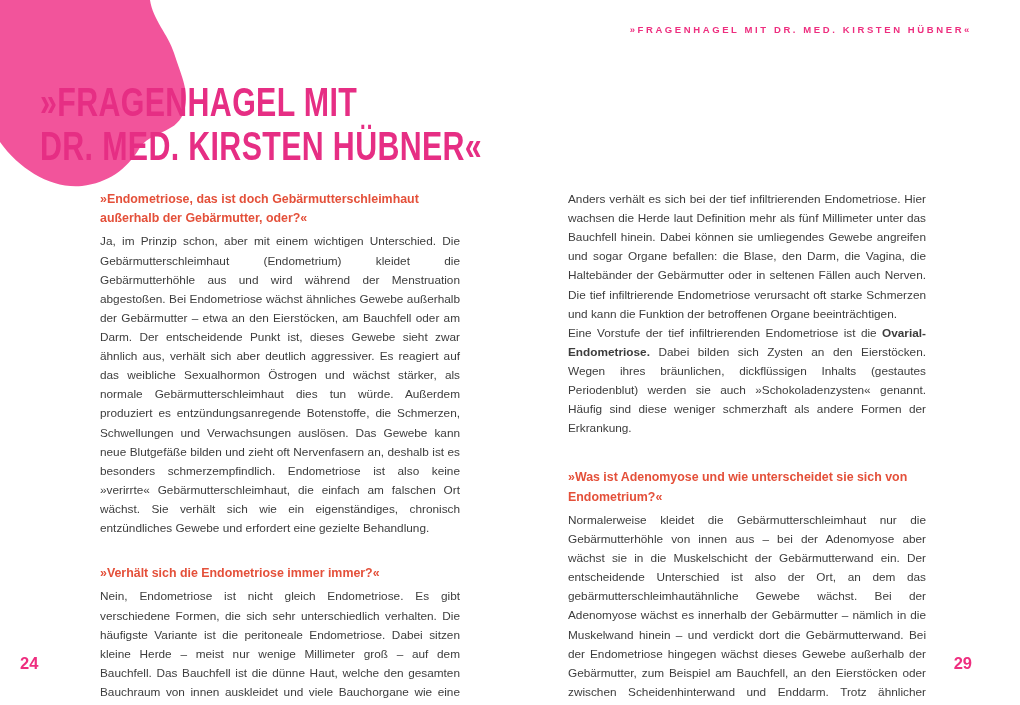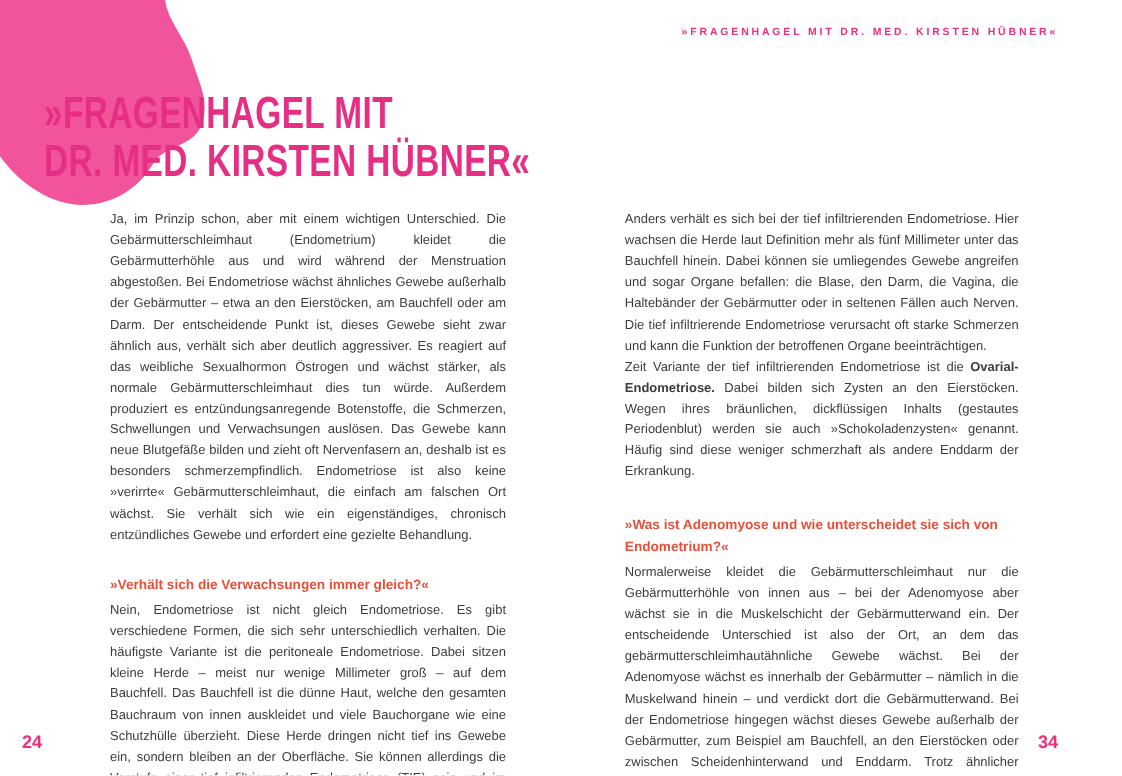--- a/index.html
+++ b/index.html
@@ -3,20 +3,21 @@
 <meta charset="utf-8">
 <style>
   html, body { margin: 0; padding: 0; background: #ffffff; }
   .page {
     position: relative;
     width: 982px;
     height: 705px;
     background: #ffffff;
     overflow: hidden;
     font-family: "Liberation Sans", sans-serif;
+    padding-left: 10px;
   }
 
   
   .blob {
     position: absolute;
     top: 0; left: 0;
     width: 200px; height: 195px;
     pointer-events: none;
   }
 
@@ -72,21 +73,21 @@
   .answer {
     text-align: justify;
     margin: 0 0 0 0;
   }
   .answer + .answer { margin-top: 0; }
 
   .bold-inline { font-weight: bold; }
 
   .page-num {
     position: absolute;
-    bottom: 20px;
+    bottom: 32px;
     color: #ee2e7f;
     font-weight: bold;
     font-size: 16.5px;
   }
   .page-num.left  { left: 20px; }
   .page-num.right { right: 20px; }
 </style>
 </head>
 <body>
 
@@ -101,28 +102,29 @@
   </div>
 
   <div class="running-header">»FRAGENHAGEL MIT DR. MED. KIRSTEN HÜBNER«</div>
 
   <div class="big-title">
     <div>»FRAGENHAGEL MIT</div>
     <div>DR. MED. KIRSTEN HÜBNER«</div>
   </div>
 
   <div class="col col-left">
+    <p class="question">»Endometriose, das ist doch Gebärmutterschleimhaut außerhalb der Gebärmutter, oder?«</p>
     <p class="answer">Ja, im Prinzip schon, aber mit einem wichtigen Unterschied. Die Gebärmutterschleimhaut (Endometrium) kleidet die Gebärmutterhöhle aus und wird während der Menstruation abgestoßen. Bei Endometriose wächst ähnliches Gewebe außerhalb der Gebärmutter – etwa an den Eierstöcken, am Bauchfell oder am Darm. Der entscheidende Punkt ist, dieses Gewebe sieht zwar ähnlich aus, verhält sich aber deutlich aggressiver. Es reagiert auf das weibliche Sexualhormon Östrogen und wächst stärker, als normale Gebärmutterschleimhaut dies tun würde. Außerdem produziert es entzündungsanregende Botenstoffe, die Schmerzen, Schwellungen und Verwachsungen auslösen. Das Gewebe kann neue Blutgefäße bilden und zieht oft Nervenfasern an, deshalb ist es besonders schmerzempfindlich. Endometriose ist also keine »verirrte« Gebärmutterschleimhaut, die einfach am falschen Ort wächst. Sie verhält sich wie ein eigenständiges, chronisch entzündliches Gewebe und erfordert eine gezielte Behandlung.</p>
-    <p class="question q2">»Verhält sich die Verwachsungen immer gleich?«</p>
+    <p class="question q2">»Verhält sich die Endometriose immer immer?«</p>
     <p class="answer">Nein, Endometriose ist nicht gleich Endometriose. Es gibt verschiedene Formen, die sich sehr unterschiedlich verhalten. Die häufigste Variante ist die peritoneale Endometriose. Dabei sitzen kleine Herde – meist nur wenige Millimeter groß – auf dem Bauchfell. Das Bauchfell ist die dünne Haut, welche den gesamten Bauchraum von innen auskleidet und viele Bauchorgane wie eine Schutzhülle überzieht. Diese Herde dringen nicht tief ins Gewebe ein, sondern bleiben an der Oberfläche. Sie können allerdings die Vorstufe einer tief infiltrierenden Endometriose (TIE) sein und im Lauf der Zeit dazu werden.</p>
   </div>
 
   <div class="col col-right">
     <p class="answer">Anders verhält es sich bei der tief infiltrierenden Endometriose. Hier wachsen die Herde laut Definition mehr als fünf Millimeter unter das Bauchfell hinein. Dabei können sie umliegendes Gewebe angreifen und sogar Organe befallen: die Blase, den Darm, die Vagina, die Haltebänder der Gebärmutter oder in seltenen Fällen auch Nerven. Die tief infiltrierende Endometriose verursacht oft starke Schmerzen und kann die Funktion der betroffenen Organe beeinträchtigen.</p>
-    <p class="answer"><span>Zeit Variante der tief infiltrierenden Endometriose ist die </span><span class="bold-inline">Ovarial-Endometriose.</span><span> Dabei bilden sich Zysten an den Eierstöcken. Wegen ihres bräunlichen, dickflüssigen Inhalts (gestautes Periodenblut) werden sie auch »Schokoladenzysten« genannt. Häufig sind diese weniger schmerzhaft als andere Enddarm der Erkrankung.</span></p>
+    <p class="answer"><span>Eine Vorstufe der tief infiltrierenden Endometriose ist die </span><span class="bold-inline">Ovarial-Endometriose.</span><span> Dabei bilden sich Zysten an den Eierstöcken. Wegen ihres bräunlichen, dickflüssigen Inhalts (gestautes Periodenblut) werden sie auch »Schokoladenzysten« genannt. Häufig sind diese weniger schmerzhaft als andere Formen der Erkrankung.</span></p>
     <p class="question q3">»Was ist Adenomyose und wie unterscheidet sie sich von Endometrium?«</p>
     <p class="answer">Normalerweise kleidet die Gebärmutterschleimhaut nur die Gebärmutterhöhle von innen aus – bei der Adenomyose aber wächst sie in die Muskelschicht der Gebärmutterwand ein. Der entscheidende Unterschied ist also der Ort, an dem das gebärmutterschleimhautähnliche Gewebe wächst. Bei der Adenomyose wächst es innerhalb der Gebärmutter – nämlich in die Muskelwand hinein – und verdickt dort die Gebärmutterwand. Bei der Endometriose hingegen wächst dieses Gewebe außerhalb der Gebärmutter, zum Beispiel am Bauchfell, an den Eierstöcken oder zwischen Scheidenhinterwand und Enddarm. Trotz ähnlicher Symptome wie zyklische Unterbauchschmerzen sind beide unterschiedliche Krankheitsbilder. Und: Sie können auch gemeinsam auftreten.</p>
   </div>
 
   <div class="page-num left">24</div>
-  <div class="page-num right">34</div>
+  <div class="page-num right">29</div>
 
 </div>
 
 </body></html>

